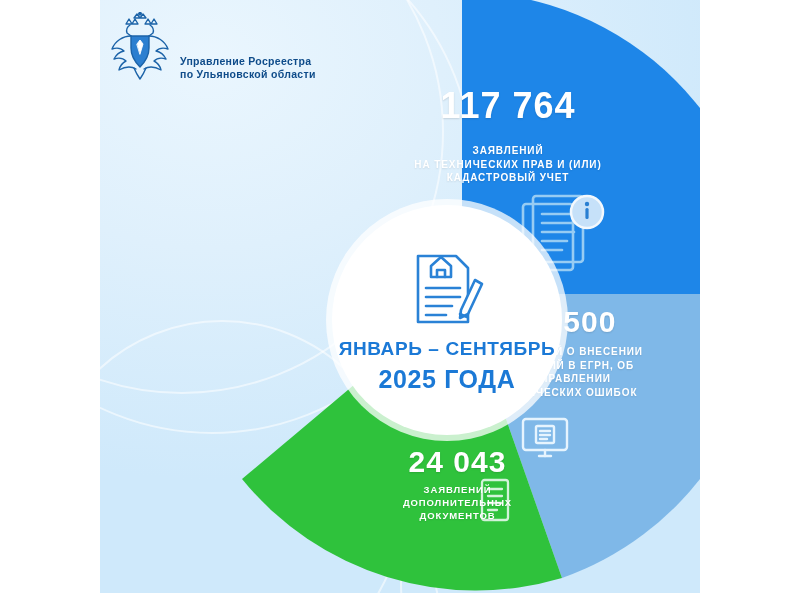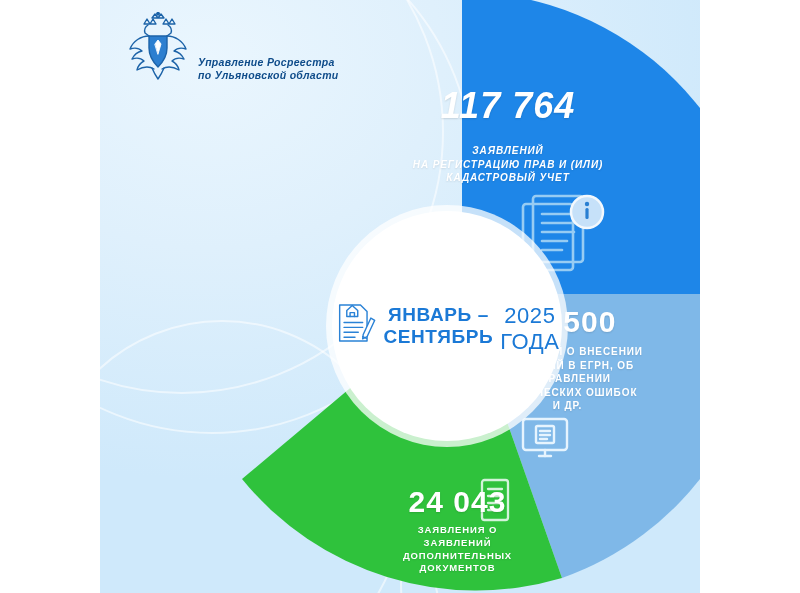--- a/index.html
+++ b/index.html
@@ -39,26 +39,25 @@
   .w1 { left: -180px; top: -130px; width: 520px; height: 520px; }
   .w2 { left: -150px; top: -90px;  width: 520px; height: 520px; border-color: rgba(255,255,255,0.38); }
   .w3 { left: 330px;  top: 330px;  width: 420px; height: 420px; }
   .w4 { left: 300px;  top: 370px;  width: 420px; height: 420px; border-color: rgba(255,255,255,0.38); }
   .w5 { left: -60px;  top: 320px;  width: 360px; height: 360px; border-color: rgba(255,255,255,0.33); }
   .w6 { left: 380px;  top: -170px; width: 380px; height: 380px; border-color: rgba(255,255,255,0.33); }
 
   
   .logo-block {
     position: absolute;
-    left: 26px;
+    left: 8px;
     top: 12px;
     display: flex;
-    align-items: flex-end;
+    align-items: center;
     gap: 8px;
-    font-style: italic;
   }
   .logo-eagle {
     width: 64px;
     height: 70px;
     flex: 0 0 auto;
   }
   .logo-text {
     padding-top: 42px;
     color: #0f4c8a;
     font-size: 10.5px;
@@ -75,47 +74,47 @@
     top: -16px;
     width: 560px;
     height: 620px;
   }
   .donut svg { display: block; }
 
   
   .center-circle {
     position: absolute;
     left: 232px;
-    top: 211px;
+    top: 205px;
     width: 230px;
     height: 230px;
     border-radius: 50%;
     background: #ffffff;
     box-shadow: 0 0 0 6px rgba(255,255,255,0.75);
     display: flex;
-    flex-direction: row;
+    flex-direction: column;
     align-items: center;
     justify-content: center;
   }
   .center-icon {
     width: 86px;
     height: 86px;
     margin-bottom: 6px;
   }
   .center-line1 {
     color: #1b79d6;
     font-weight: 700;
     font-size: 19px;
     letter-spacing: 0.6px;
     text-align: center;
   }
   .center-line2 {
     color: #1b79d6;
-    font-weight: 400;
-    font-size: 22px;
+    font-weight: 700;
+    font-size: 25px;
     letter-spacing: 0.6px;
     text-align: center;
     margin-top: 5px;
   }
 
   
   .seg-label {
     position: absolute;
     color: #ffffff;
     text-align: center;
@@ -126,32 +125,32 @@
     text-shadow: 0 1px 2px rgba(0,0,0,0.13);
   }
   .seg-caption {
     font-weight: 700;
     letter-spacing: 0.9px;
     line-height: 1.35;
     text-shadow: 0 1px 2px rgba(0,0,0,0.10);
   }
 
   
-  .seg1 { left: 278px; top: 85px; width: 260px; font-style: italic; }
+  .seg1 { left: 278px; top: 85px; width: 260px; }
   .seg1 .seg-value { font-size: 36px; }
   .seg1 .seg-caption { font-size: 10px; margin-top: 17px; }
 
   
   .seg2 { left: 360px; top: 305px; width: 215px; }
   .seg2 .seg-value { font-size: 30px; text-align: center; }
   .seg2 .seg-caption { font-size: 10px; margin-top: 6px; }
 
   
   .seg3 { left: 255px; top: 445px; width: 205px; }
-  .seg3 .seg-value { font-size: 30px; margin-top: 40px; }
+  .seg3 .seg-value { font-size: 30px; }
   .seg3 .seg-caption { font-size: 9.5px; margin-top: 5px; }
 
   
   .deco-docs {
     position: absolute;
     left: 417px;
     top: 190px;
     width: 92px;
     height: 96px;
     opacity: 0.95;
@@ -272,40 +271,38 @@
         <line x1="10" y1="19" x2="24" y2="19"></line>
         <line x1="10" y1="26" x2="24" y2="26"></line>
         <line x1="10" y1="33" x2="19" y2="33"></line>
       </g>
     </svg>
 
     <div class="seg-label seg1">
       <div class="seg-value">117 764</div>
       <div class="seg-caption">
         <div>ЗАЯВЛЕНИЙ</div>
-        <div>НА РЕГИСТРАЦИЮ ПРАВ И (ИЛИ)</div>
+        <div>НА ТЕХНИЧЕСКИХ ПРАВ И (ИЛИ)</div>
         <div>КАДАСТРОВЫЙ УЧЕТ</div>
       </div>
     </div>
 
     <div class="seg-label seg2">
       <div class="seg-value">31 500</div>
       <div class="seg-caption">
         <div>ЗАЯВЛЕНИЙ  О ВНЕСЕНИИ</div>
         <div>СВЕДЕНИЙ  В ЕГРН, ОБ</div>
         <div>ИСПРАВЛЕНИИ</div>
         <div>ТЕХНИЧЕСКИХ  ОШИБОК</div>
-        <div>И ДР.</div>
       </div>
     </div>
 
     <div class="seg-label seg3">
       <div class="seg-value">24 043</div>
       <div class="seg-caption">
-        <div>ЗАЯВЛЕНИЯ  О</div>
         <div>ЗАЯВЛЕНИЙ</div>
         <div>ДОПОЛНИТЕЛЬНЫХ</div>
         <div>ДОКУМЕНТОВ</div>
       </div>
     </div>
 
     <div class="center-circle">
       <svg class="center-icon" viewBox="0 0 86 86">
         <g fill="none" stroke="#2a82d6" stroke-width="2.6" stroke-linejoin="round" stroke-linecap="round">
           <path d="M14 10 h38 l12 12 v54 h-50 z"></path>

